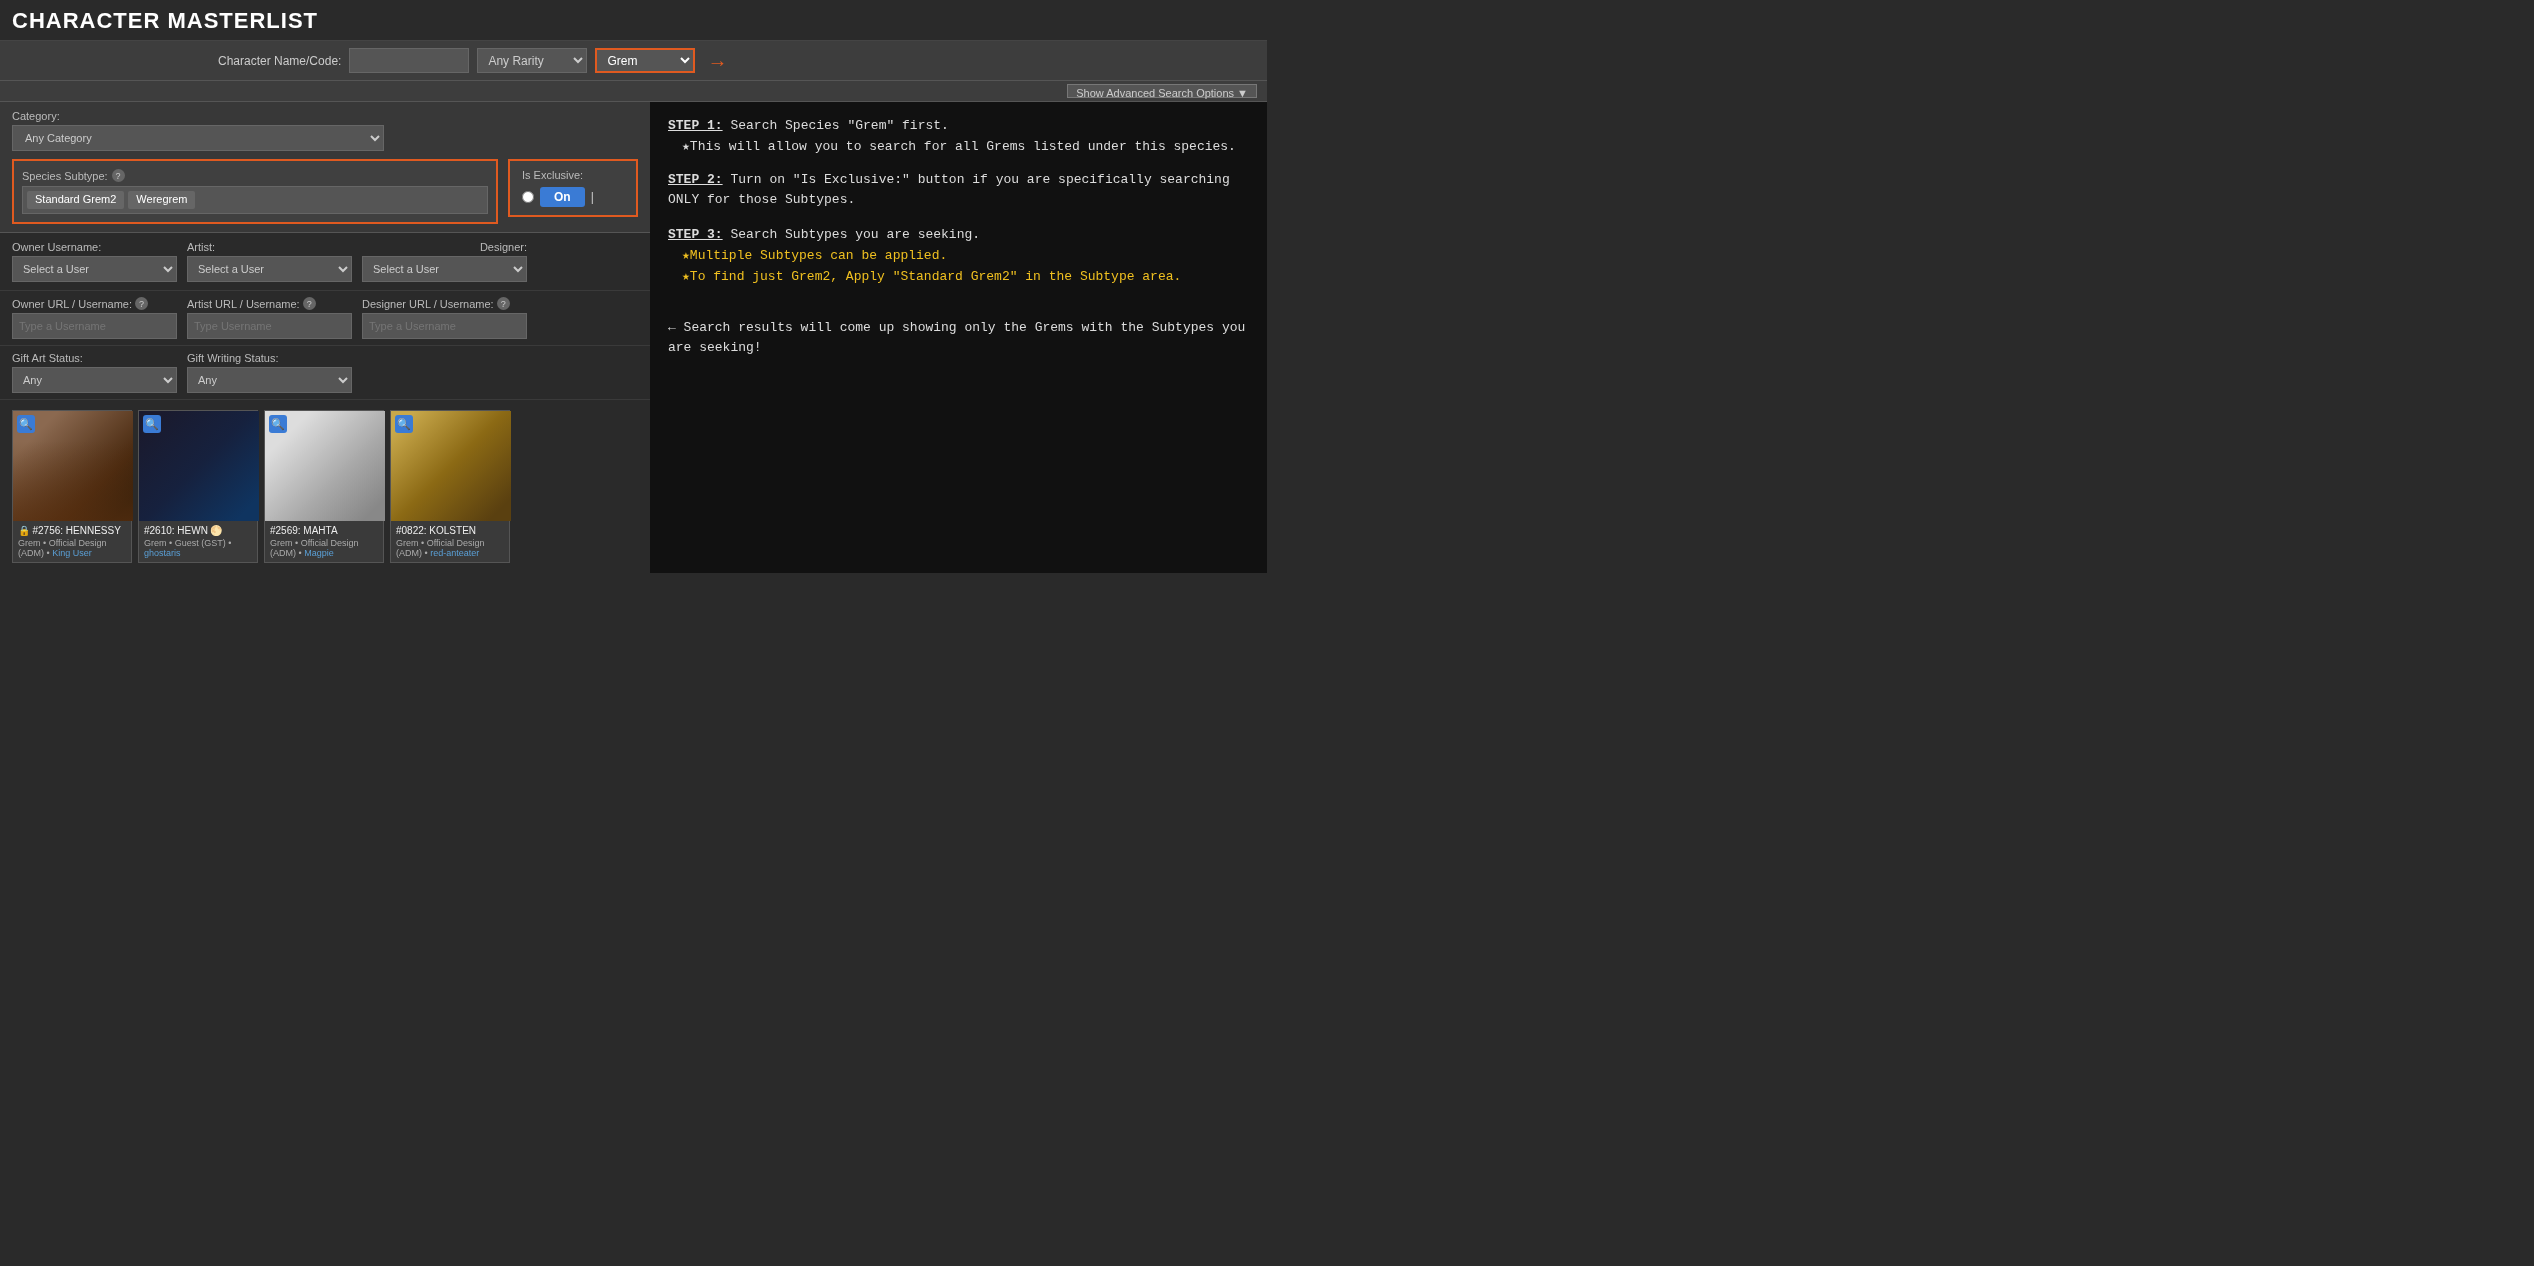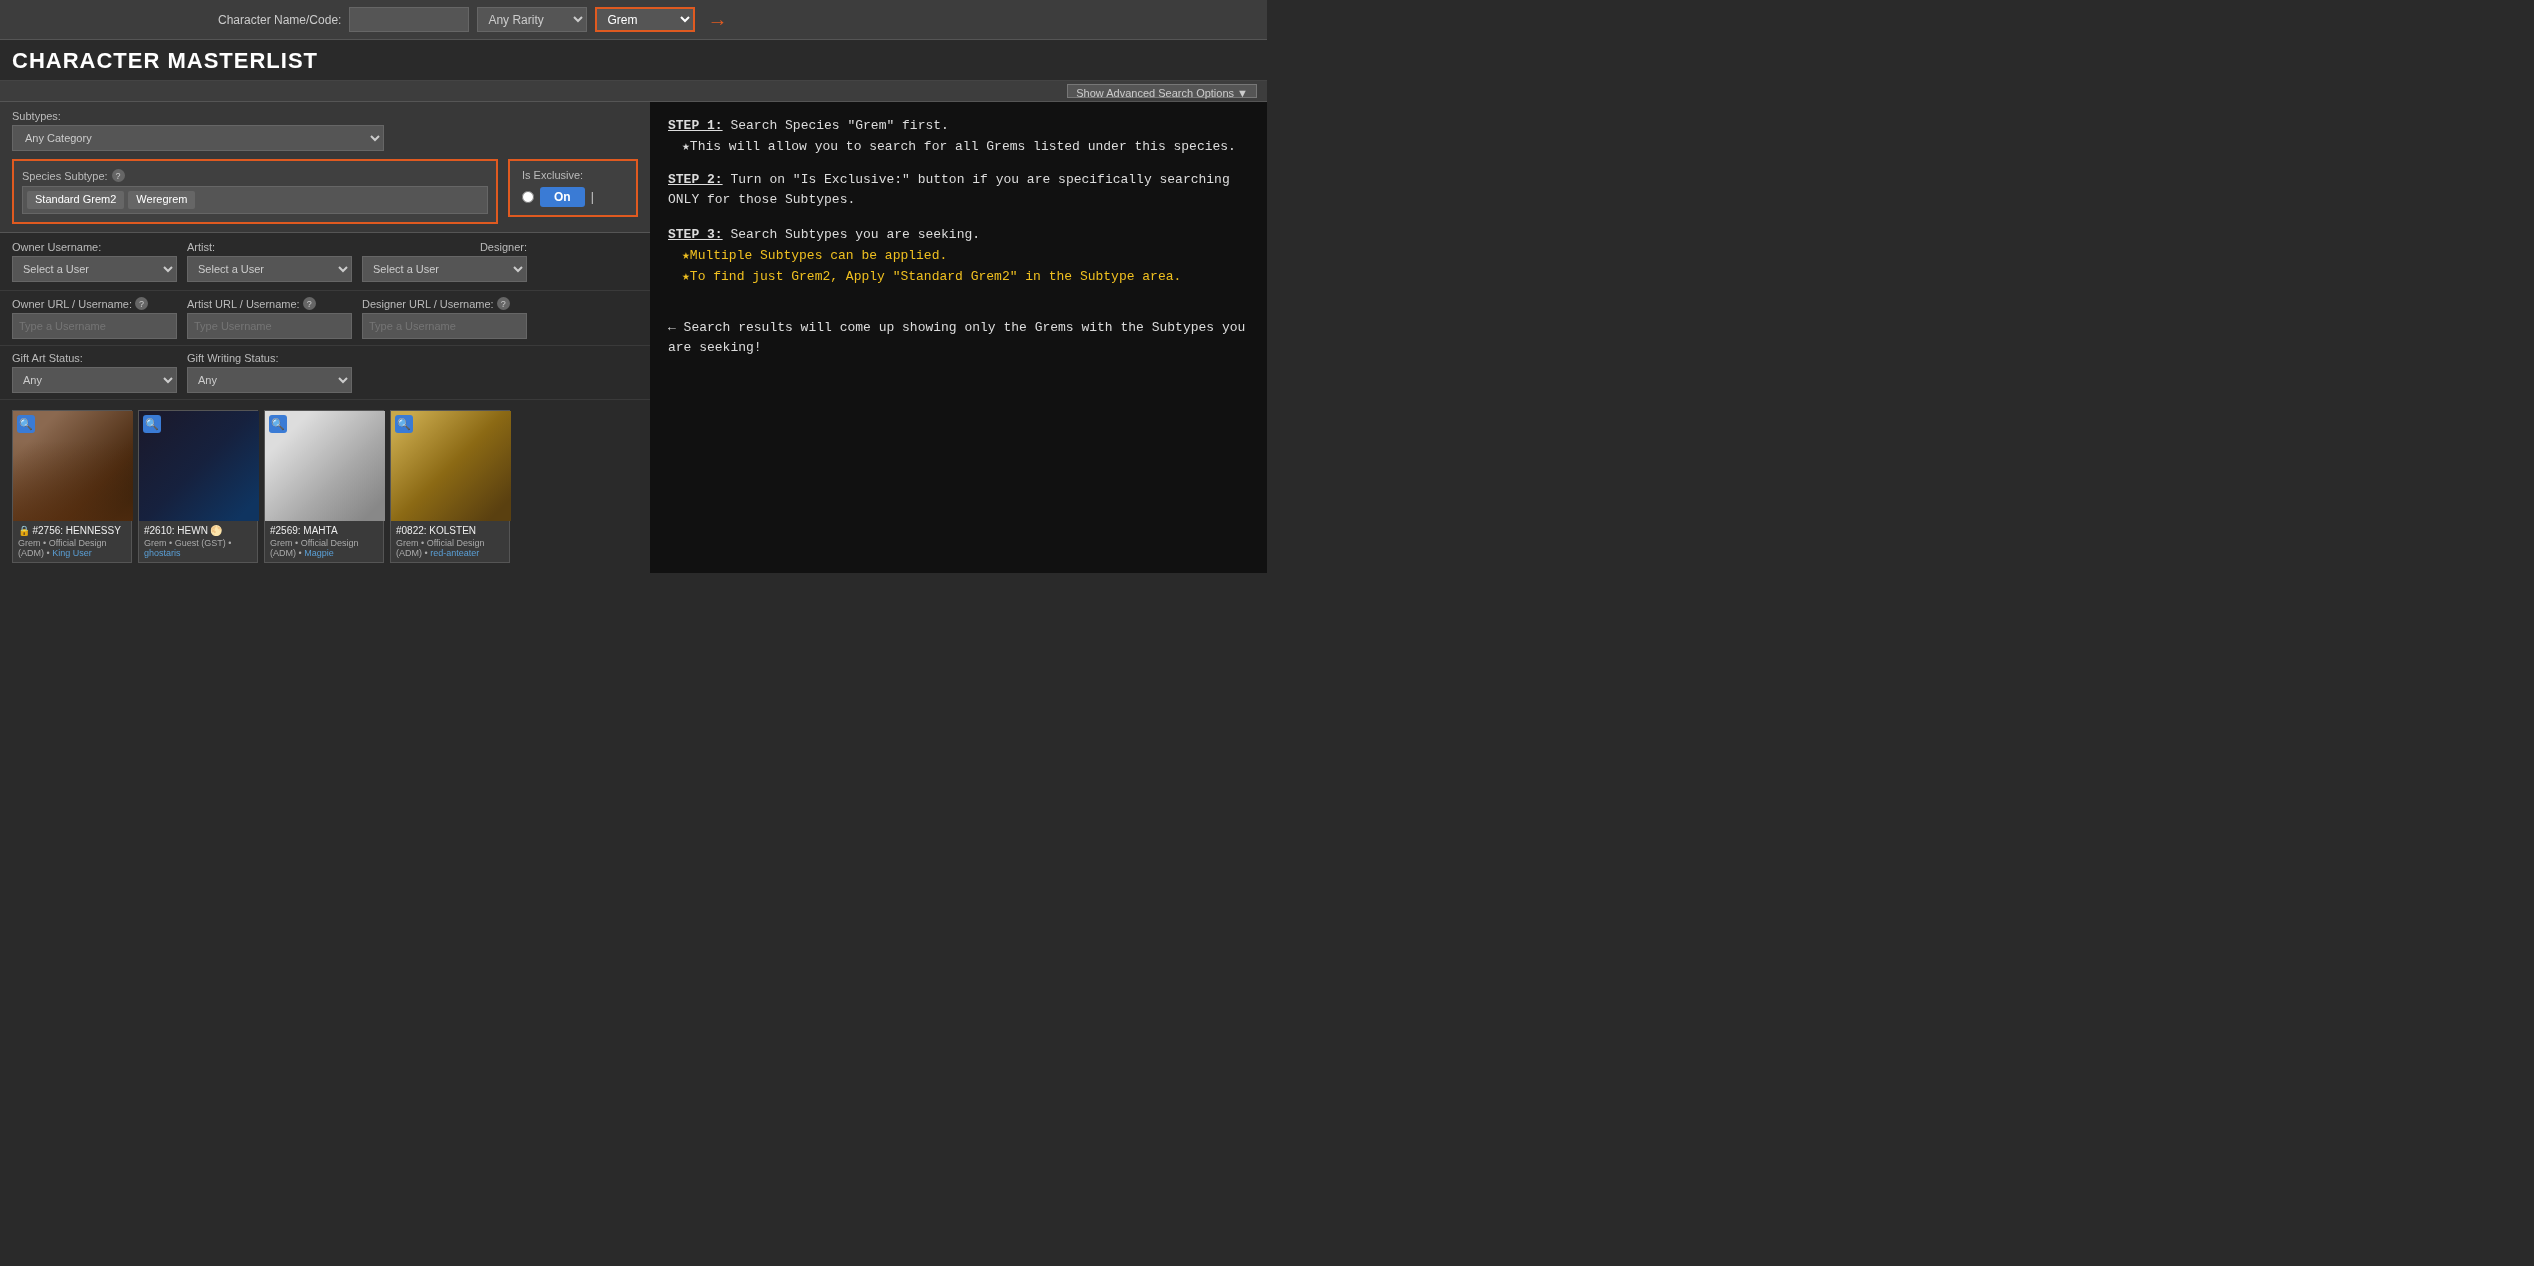--- a/index.html
+++ b/index.html
@@ -10,49 +10,49 @@
       width: 1267px;
       min-height: 633px;
       overflow-x: hidden;
     }
   </style>
 </head>
 <body>
 
 <div style="width:1267px; background:#2a2a2a; min-height:633px;">
 
+  <div style="background:#2a2a2a; color:#fff; font-size:22px; font-weight:bold; padding:8px 12px 6px; letter-spacing:1px; border-bottom:1px solid #444;">CHARACTER MASTERLIST</div>
+
   <div style="background:#3d3d3d; border-bottom:1px solid #555; display:flex; align-items:center; padding:7px 10px; gap:8px;">
 
     <div style="flex:0 0 200px;"></div>
     <label style="font-size:12px; color:#ccc; white-space:nowrap;">Character Name/Code:</label>
     <input type="text" style="background: rgb(85, 85, 85); border: 1px solid rgb(102, 102, 102); color: rgb(255, 255, 255); padding: 3px 7px; font-size: 12px; width: 120px; height: 25px;">
     <select style="background:#555; border:1px solid #666; color:#ccc; padding:3px 6px; font-size:12px; height:25px; width:110px;">
       <option>Any Rarity</option>
     </select>
     <select style="background:#555; border:2px solid #e05a20; color:#fff; padding:3px 6px; font-size:12px; height:25px; width:100px;">
       <option>Grem</option>
     </select>
     <span style="color:#e05a20; font-size:20px; font-weight:bold; margin-left:4px;">→</span>
     <div style="flex:1;"></div>
   </div>
 
-  <div style="background:#2a2a2a; color:#fff; font-size:22px; font-weight:bold; padding:8px 12px 6px; letter-spacing:1px; border-bottom:1px solid #444;">CHARACTER MASTERLIST</div>
-
   <div style="background:#3d3d3d; display:flex; justify-content:flex-end; padding:3px 10px; border-bottom:1px solid #555;">
     <button style="background:#555; border:1px solid #777; color:#ccc; padding:2px 8px; font-size:11px; cursor:pointer; height:14px;">Show Advanced Search Options ▼</button>
   </div>
 
   <div style="display:flex; width:100%;">
 
     <div style="flex:0 0 650px; background:#2a2a2a;">
 
       <div style="background:#383838; padding:8px 12px; border-bottom:1px solid #555;">
 
         <div style="margin-bottom:8px;">
-          <div style="font-size:11px; color:#bbb; margin-bottom:3px;">Subtypes:</div>
+          <div style="font-size:11px; color:#bbb; margin-bottom:3px;">Category:</div>
           <select style="background:#555; border:1px solid #666; color:#ccc; padding:3px 8px; font-size:11px; height:26px; width:372px;">
             <option>Any Category</option>
           </select>
         </div>
 
         <div style="display:flex; gap:10px; align-items:flex-start;">
 
           <div style="border:2px solid #e05a20; padding:8px; background:#404040; flex:1;">
             <div style="display:flex; align-items:center; gap:4px; margin-bottom:4px;">
               <span style="font-size:11px; color:#bbb;">Species Subtype:</span>

